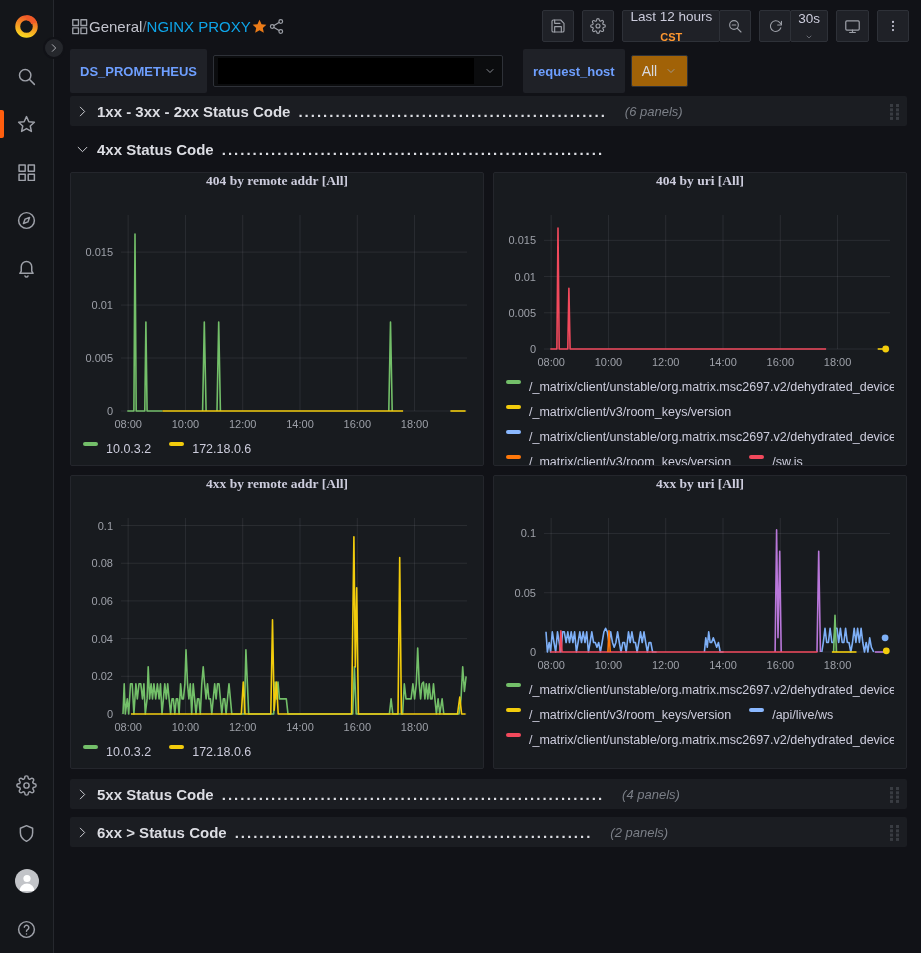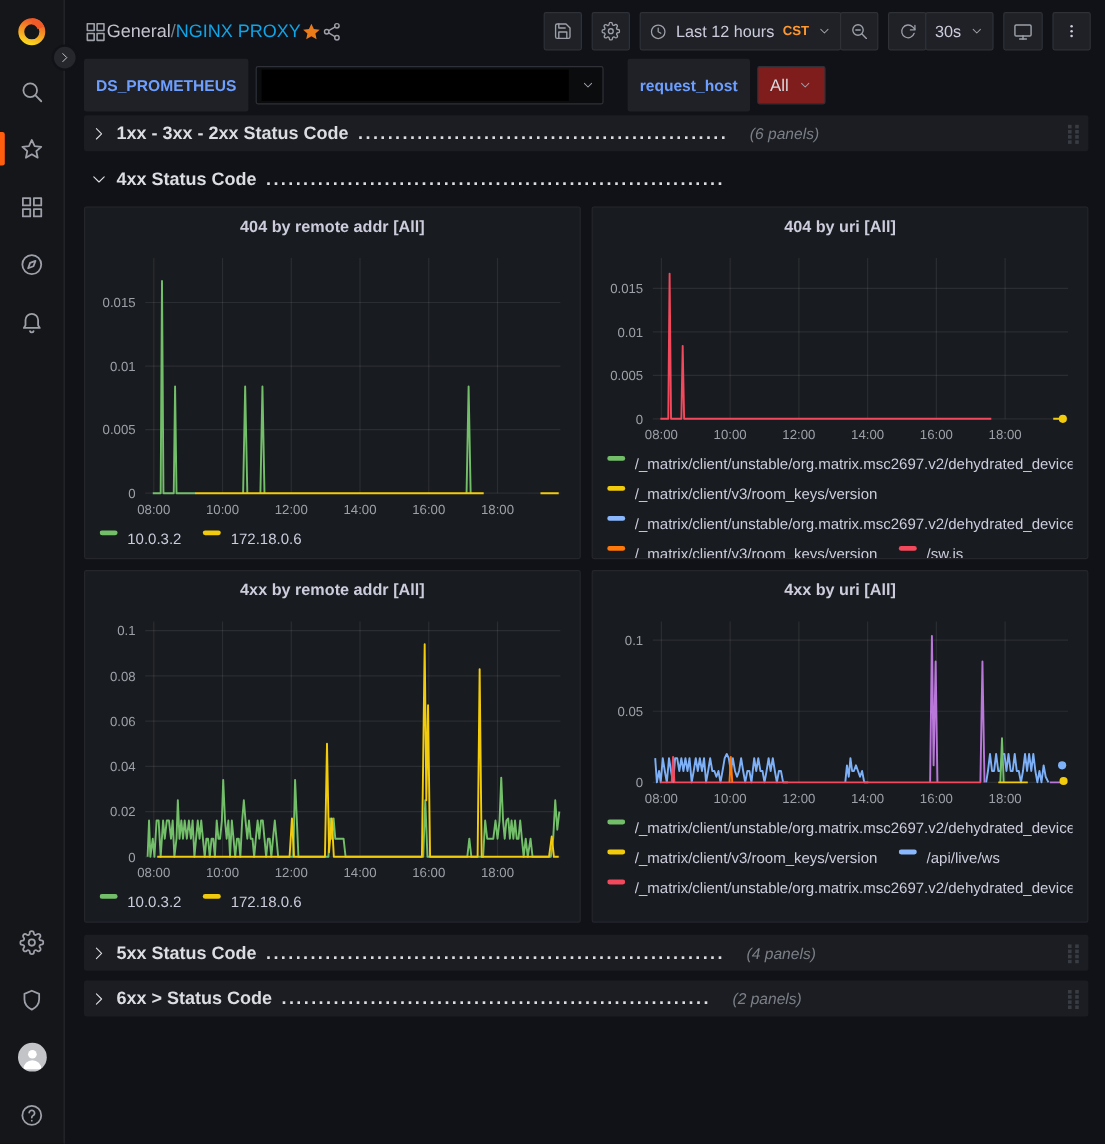--- a/index.html
+++ b/index.html
@@ -38,39 +38,39 @@
   .crumb-section { color:#c2c3cd; font-size:15px; cursor:pointer; }
   .crumb-sep { color:#7b7f87; font-size:15px; }
   .crumb-title { color:#0ea5e9; font-size:15px; cursor:pointer; }
   .tb-right { margin-left:auto; display:flex; align-items:center; gap:8px; }
   .tb-group { display:flex; }
   .tb-group .tb-btn + .tb-btn { margin-left:-1px; }
   .tb-btn {
     height:32px; min-width:32px; padding:0 7px;
     background:#1f2127; border:1px solid #2e3138; border-radius:2px;
     display:flex; align-items:center; justify-content:center; gap:7px;
-    color:#ccccdc; font-size:13.5px; cursor:pointer; white-space:nowrap;
+    color:#ccccdc; font-size:13.5px; cursor:pointer; white-space:nowrap;flex-direction:column;
   }
   .tz-chip { color:#ff9830; font-weight:700; font-size:11px; }
 
   
   .varbar { height:38px; display:flex; align-items:center; gap:6px; padding:0 12px 0 16px; }
   .var-label {
     height:44px; padding:0 10px; display:flex; align-items:center;
     background:#1f2127; border-radius:2px;
     color:#6e9fff; font-size:13px; font-weight:600; cursor:pointer;
   }
   .var-input {
     height:32px; width:290px; background:#0b0c0e; border:1px solid #2e3138; border-radius:2px;
     display:flex; align-items:center; cursor:pointer;
   }
   .var-redacted { flex:1; height:26px; margin:0 4px; background:#000; }
   .var-select {
     height:32px; padding:0 10px; display:flex; align-items:center; gap:8px;
-    background:#7f1d1d; border:1px solid #2e3138; border-radius:2px;
+    background:#a16207; border:1px solid #2e3138; border-radius:2px;
     color:#d8d9df; font-size:14px; cursor:pointer;
   }
   .gap12 { width:8px; }
 
   
   .dash { padding:6px 14px 0 16px; }
   .dash-row {
     height:30px; display:flex; align-items:center; gap:8px;
     padding:0 6px 0 6px; margin-bottom:8px; cursor:pointer; border-radius:2px;
   }
@@ -79,21 +79,21 @@
   .row-leader { color:#dcdde3; font-size:15px; font-weight:700; letter-spacing:2px; white-space:nowrap; overflow:hidden; }
   .row-count { color:#7b7f87; font-size:13px; font-style:italic; margin-left:10px; white-space:nowrap; }
   .row-handle { margin-left:auto; cursor:grab; opacity:.8; }
   .chev { flex:none; }
 
   .panel-grid { display:grid; grid-template-columns:1fr 1fr; gap:9px; margin:0 0 10px 0; }
   .panel {
     background:#181b1f; border:1px solid #24262c; border-radius:2px;
     height:294px; display:flex; flex-direction:column; overflow:hidden;
   }
-  .panel-header { height:30px; flex:none; display:flex; align-items:center; justify-content:center; cursor:pointer; }
+  .panel-header { height:30px; flex:none; display:flex; justify-content:center; cursor:pointer;font-family:Liberation Serif, serif; }
   .panel-title { font-size:13.5px; font-weight:700; color:#ccccdc; }
   .chart-wrap { flex:none; }
   .tick { fill:#9da0a8; font-size:11px; font-family:"Liberation Sans", sans-serif; }
   .legend { padding:1px 12px 0; overflow:hidden; }
   .legend.fill { flex:1; min-height:0; }
   .legend-row { display:flex; gap:18px; height:25px; align-items:center; white-space:nowrap; overflow:hidden; }
   .legend-item { display:flex; align-items:flex-start; cursor:pointer; min-width:0; }
   .legend-swatch { width:15px; height:4px; border-radius:2px; margin-right:8px; flex:none; }
   .legend-label { font-size:12.5px; color:#ccccdc; overflow:hidden; }
 </style>

